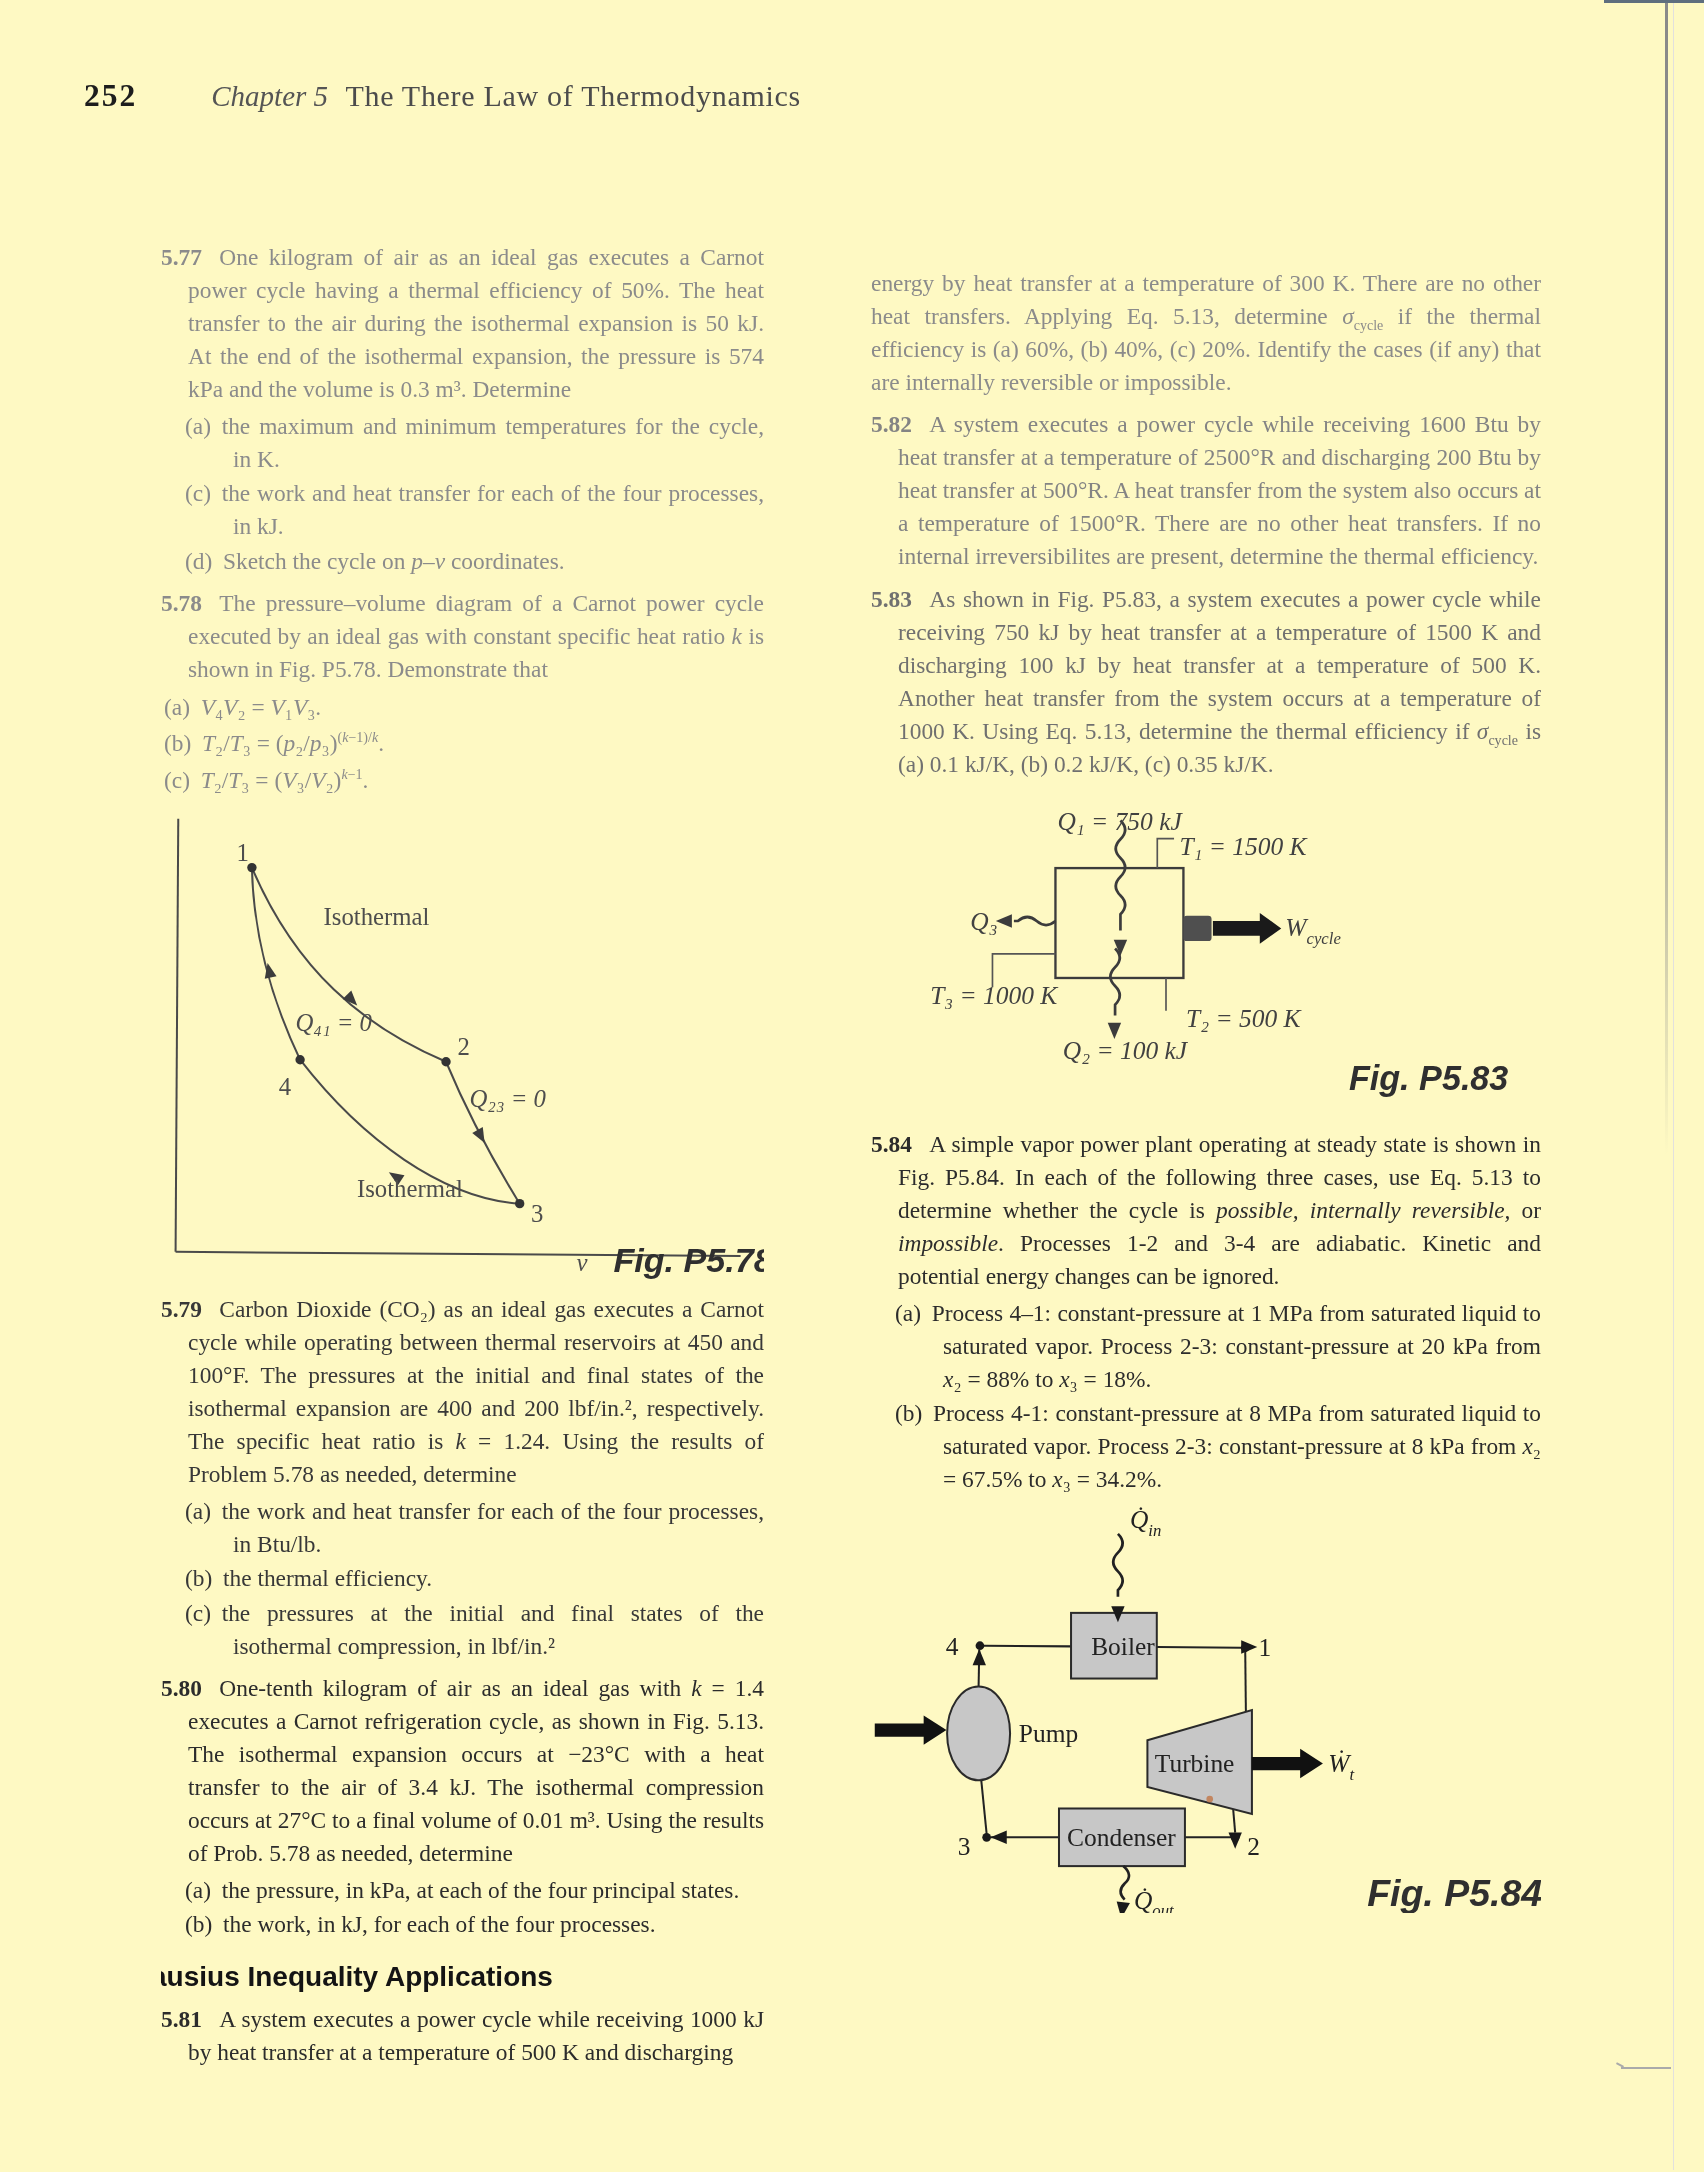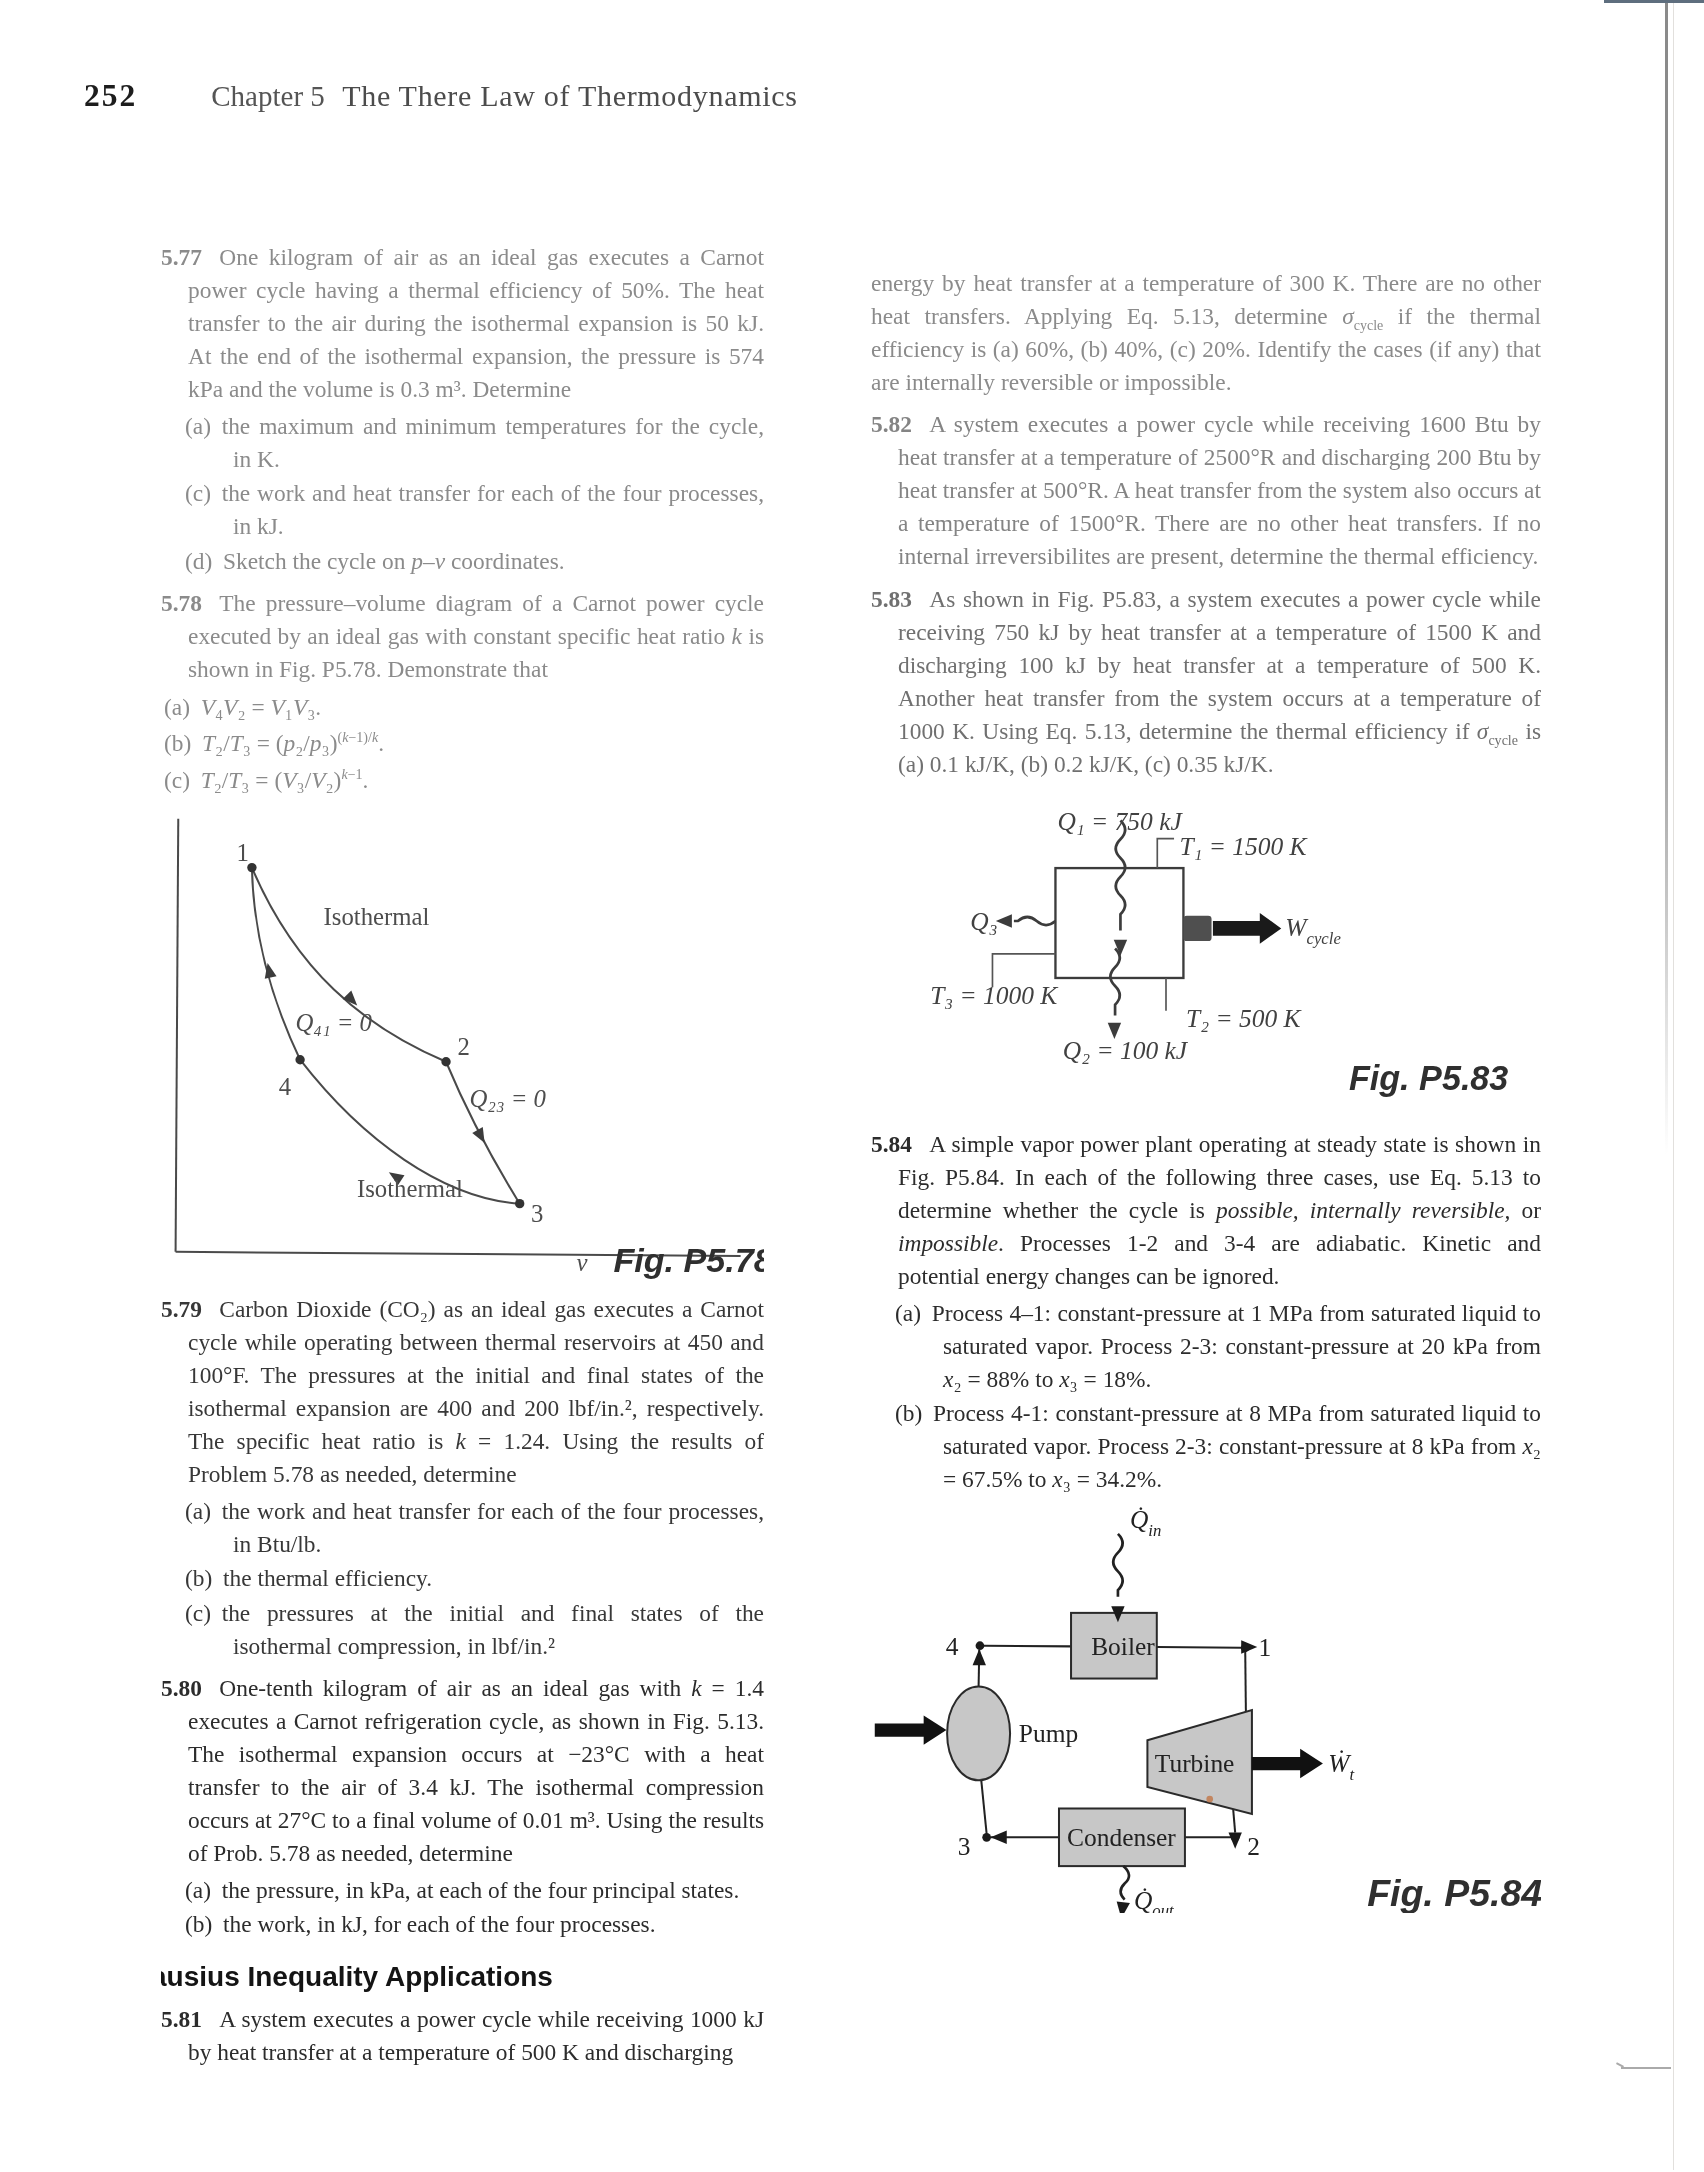--- a/index.html
+++ b/index.html
@@ -1,25 +1,25 @@
 <!DOCTYPE html>
 <html style="font-size:10.7px"><head>
 <meta charset="utf-8">
 <style>
   html,body{margin:0;padding:0;background:#e8e6e2;}
   .page{
     position:relative; width:1704px; height:2172px; overflow:hidden;
-    background:#ffffff;
+    background:#fef9c3;
     font-family:"Liberation Serif","DejaVu Serif",serif;
     color:#2e2e2e;
   }
   
   .header{position:absolute; left:84px; top:78px; display:flex; align-items:baseline; gap:0;}
   .pagenum{font-weight:bold; font-size:31.5px; letter-spacing:2px; color:#1d1d1d;}
-  .chapter{font-size:29px; color:#555; margin-left:74px;}
+  .chapter{font-style:italic; font-size:29px; color:#555; margin-left:74px;}
   .htitle{font-size:30px; color:#4c4c4c; margin-left:17.4px; letter-spacing:0.7px;}
   
   .col{position:absolute; top:0; font-size:23.4px; line-height:33px; text-align:justify;}
   .col-left {left:161px;  top:241px; width:603px;  height:1923px; overflow:hidden;}
   .col-right{left:871px; top:267px; width:670px; height:1906px; overflow:hidden;}
   .prob{padding-left:27px; text-indent:-27px; margin:9.4px 0 0 0;}
   .prob:first-child{margin-top:0;}
   .num{font-weight:bold; padding-right:17.4px;}
   .items{margin:4px 0 1.3px 0;}
   .item{padding-left:72px; text-indent:-48px; margin-top:1.3px;}

